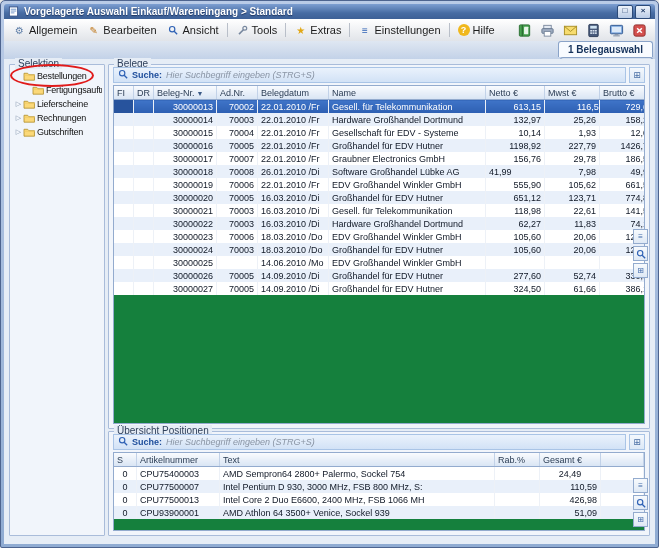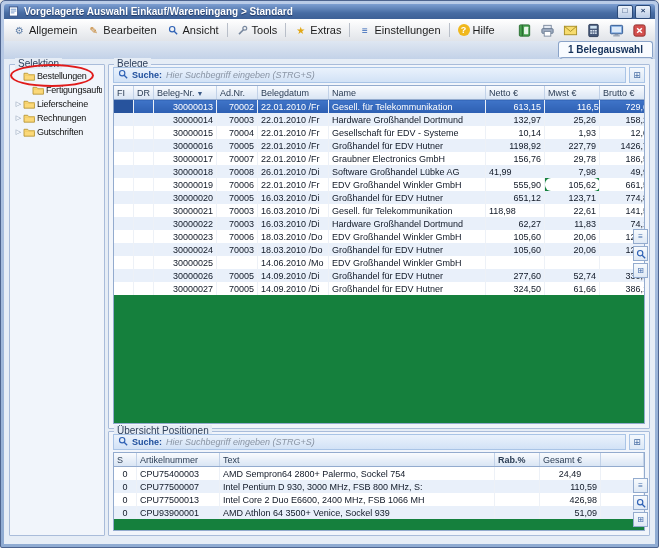--- a/index.html
+++ b/index.html
@@ -358,21 +358,21 @@
                 <td style="text-align: left;"></td>
               </tr>
               <tr>
                 <td style="text-align: left;"></td>
                 <td style="text-align: left;"></td>
                 <td style="text-align: right;">30000019</td>
                 <td style="text-align: right;">70006</td>
                 <td style="text-align: left;">22.01.2010 /Fr</td>
                 <td style="text-align: left;">EDV Großhandel Winkler GmbH</td>
                 <td style="text-align: right;">555,90</td>
-                <td style="text-align: right; border-radius: 6px;">105,62</td>
+                <td style="text-align: right;">105,62</td>
                 <td style="text-align: right;">661,52</td>
                 <td style="text-align: left;"></td>
               </tr>
               <tr class="alt">
                 <td style="text-align: left;"></td>
                 <td style="text-align: left;"></td>
                 <td style="text-align: right;">30000020</td>
                 <td style="text-align: right;">70005</td>
                 <td style="text-align: left;">16.03.2010 /Di</td>
                 <td style="text-align: left;">Großhandel für EDV Hutner</td>
@@ -381,21 +381,21 @@
                 <td style="text-align: right;">774,83</td>
                 <td style="text-align: left;"></td>
               </tr>
               <tr>
                 <td style="text-align: left;"></td>
                 <td style="text-align: left;"></td>
                 <td style="text-align: right;">30000021</td>
                 <td style="text-align: right;">70003</td>
                 <td style="text-align: left;">16.03.2010 /Di</td>
                 <td style="text-align: left;">Gesell. für Telekommunikation</td>
-                <td style="">118,98</td>
+                <td style="text-align: right;">118,98</td>
                 <td style="text-align: right;">22,61</td>
                 <td style="text-align: right;">141,59</td>
                 <td style="text-align: left;"></td>
               </tr>
               <tr class="alt">
                 <td style="text-align: left;"></td>
                 <td style="text-align: left;"></td>
                 <td style="text-align: right;">30000022</td>
                 <td style="text-align: right;">70003</td>
                 <td style="text-align: left;">16.03.2010 /Di</td>
@@ -493,21 +493,21 @@
         </div>
         <div class="search-sidebtn">⊞</div>
       </div>
       <div class="gridwrap">
         <table>
           <thead>
               <tr>
                 <th style="width: 16px;">S</th>
                 <th style="width: 76px;">Artikelnummer</th>
                 <th style="width: 268px;">Text</th>
-                <th style="width: 38px; font-weight: bold;">Rab.%</th>
+                <th style="width: 38px;">Rab.%</th>
                 <th style="width: 54px;">Gesamt €</th>
                 <th></th>
               </tr>
             </thead>
           <tbody>
               <tr>
                 <td style="text-align: center;">0</td>
                 <td style="text-align: left;">CPU75400003</td>
                 <td style="text-align: left;">AMD Sempron64 2800+ Palermo, Sockel 754</td>
                 <td style="text-align: right;"></td>

